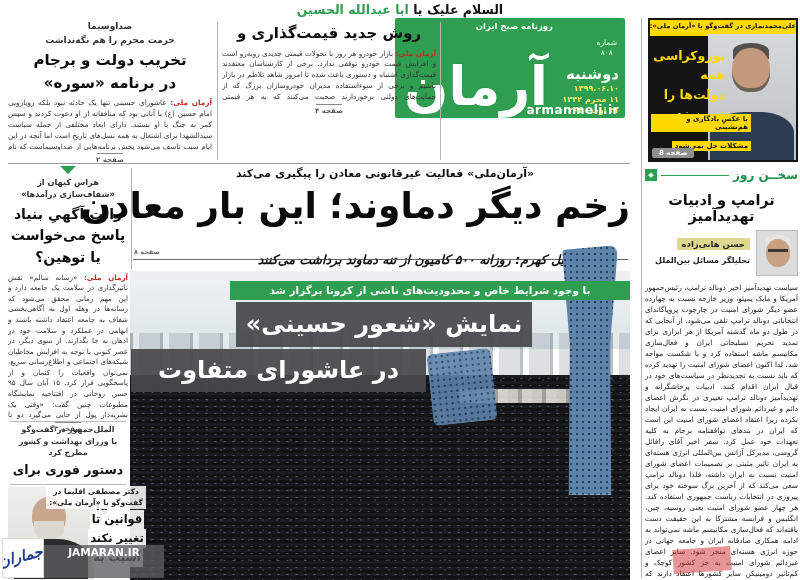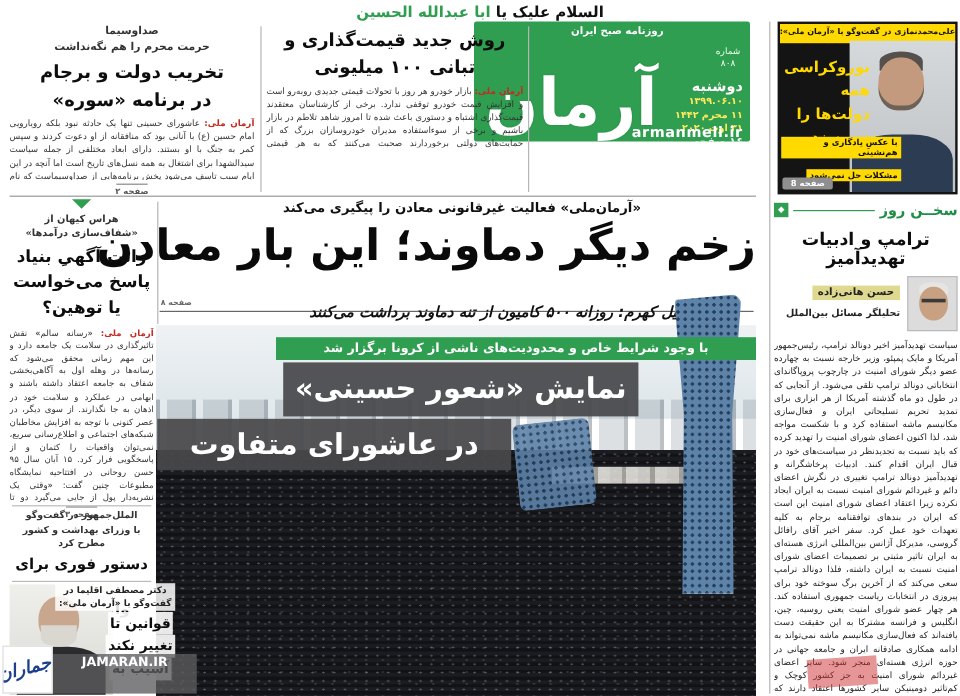--- a/index.html
+++ b/index.html
@@ -13,21 +13,21 @@
   
   .salutation{top:2px;left:170px;width:460px;text-align:center;font-size:12.5px;font-weight:bold;color:#111;}
   .salutation .grn{color:#2f9e50;}
 
   
   .masthead{left:395px;top:18px;width:230px;height:100px;background:#2f9e50;border-radius:2px;overflow:hidden;}
   .masthead .tagline{position:absolute;top:3px;right:72px;font-size:8.5px;color:#fff;font-weight:bold;}
   .masthead .logo{position:absolute;left:2px;top:14px;width:158px;height:112px;color:#fff;font-size:52px;font-weight:bold;line-height:108px;text-align:center;text-shadow:0 0 1px #1d7a3b;transform:scaleY(1.05);}
   .masthead .issue{position:absolute;top:20px;right:8px;font-size:7.5px;color:#eaffe9;text-align:center;line-height:1.3;}
   .dateblock{position:absolute;top:46px;right:6px;text-align:right;line-height:1.35;}
-  .dateblock .d1{font-size:12px;color:#fff;font-weight:bold;}
+  .dateblock .d1{font-size:15px;color:#fff;font-weight:bold;}
   .dateblock .d2{font-size:8px;color:#ffe95e;font-weight:bold;}
   .dateblock .d3{font-size:9px;color:#fff;font-weight:bold;}
   .masthead .site{position:absolute;bottom:1px;right:6px;font-size:12px;color:#fff;font-weight:bold;direction:ltr;letter-spacing:.5px;}
 
   
   .intbox{left:648px;top:18px;width:150px;height:144px;background:#141414;}
   .intbox .strip{position:absolute;top:2px;left:2px;right:2px;height:16px;background:#ffd900;color:#111;font-size:6.7px;font-weight:bold;text-align:center;line-height:12px;overflow:hidden;white-space:nowrap;}
   .manphoto{position:absolute;top:16px;right:2px;width:88px;height:126px;background:linear-gradient(#d6d9db,#bdc2c6);overflow:hidden;}
   .manphoto .head{position:absolute;top:14px;left:24px;width:38px;height:44px;border-radius:46% 46% 42% 42%;background:#c49a7e;box-shadow:0 -4px 0 #6d6258 inset;}
   .manphoto .hair{position:absolute;top:9px;left:25px;width:36px;height:16px;border-radius:50% 50% 0 0;background:#55504b;}
@@ -181,26 +181,26 @@
       <div class="authname">حسن هانی‌زاده</div>
       <div class="authrole">تحلیلگر مسائل بین‌الملل</div>
     </div>
     <div class="body">سیاست تهدیدآمیز اخیر دونالد ترامپ، رئیس‌جمهور آمریکا و مایک پمپئو، وزیر خارجه نسبت به چهارده عضو دیگر شورای امنیت در چارچوب پروپاگاندای انتخاباتی دونالد ترامپ تلقی می‌شود. از آنجایی که در طول دو ماه گذشته آمریکا از هر ابزاری برای تمدید تحریم تسلیحاتی ایران و فعال‌سازی مکانیسم ماشه استفاده کرد و با شکست مواجه شد، لذا اکنون اعضای شورای امنیت را تهدید کرده که باید نسبت به تجدیدنظر در سیاست‌های خود در قبال ایران اقدام کنند. ادبیات پرخاشگرانه و تهدیدآمیز دونالد ترامپ تغییری در نگرش اعضای دائم و غیردائم شورای امنیت نسبت به ایران ایجاد نکرده زیرا اعتقاد اعضای شورای امنیت این است که ایران در بندهای توافقنامه برجام به کلیه تعهدات خود عمل کرد. سفر اخیر آقای رافائل گروسی، مدیرکل آژانس بین‌المللی انرژی هسته‌ای به ایران تاثیر مثبتی بر تصمیمات اعضای شورای امنیت نسبت به ایران داشته، فلذا دونالد ترامپ سعی می‌کند که از آخرین برگ سوخته خود برای پیروزی در انتخابات ریاست جمهوری استفاده کند. هر چهار عضو شورای امنیت یعنی روسیه، چین، انگلیس و فرانسه مشترکا به این حقیقت دست یافته‌اند که فعال‌سازی مکانیسم ماشه نمی‌تواند به ادامه همکاری صادقانه ایران و جامعه جهانی در حوزه انرژی هسته‌ای منجر شود. سایر اعضای غیردائم شورای امنیت به جز کشور کوچک و کم‌تاثیر دومینیکن سایر کشورها اعتقاد دارند که هیچ بهانه‌ای برای تمدید قطعنامه ۲۲۳۱ وجود ندارد، بلکه دونالد ترامپ قصد دارد تا از شورای امنیت به عنوان ابزار انتخاباتی استفاده کند. از این رو دونالد ترامپ و مایک پمپئو، شیوه ادبیات تهدیدآمیز را نسبت به این نهاد مهم بین‌المللی اتخاذ کردند اما برآیند گزارش‌ها نشان می‌دهد که اکثریت اعضای شورای امنیت در برابر دونالد ترامپ موضعی قاطعانه اتخاذ می‌کنند. از آنجایی که دونالد ترامپ در زمینه استفاده ابزاری از شورای...</div>
     <div class="redstamp"></div>
   </div>
 
   <div class="abs topart art-cars">
     <div class="a-title">
       <div>روش جدید قیمت‌گذاری و</div>
-      <div>تبانی ۱۰۰ میلیونی</div>
     </div>
     <div class="a-body">
       <span class="lead">آرمان ملی:</span>
       <span>بازار خودرو هر روز با تحولات قیمتی جدیدی روبه‌رو است و افزایش قیمت خودرو توقفی ندارد. برخی از کارشناسان معتقدند قیمت‌گذاری اشتباه و دستوری باعث شده تا امروز شاهد تلاطم در بازار باشیم و برخی از سوءاستفاده مدیران خودروسازان بزرگ که از حمایت‌های دولتی برخوردارند صحبت می‌کنند که به هر قیمتی نمی‌گذارند این خودروسازان برای افزایش قیمت...</span>
     </div>
+    <div class="pageref">صفحه ۴</div>
   </div>
 
   <div class="abs topart art-soore">
     <div class="kicker">
       <span>صداوسیما</span><br>
       <span>حرمت محرم را هم نگه‌نداشت</span>
     </div>
     <div class="a-title">
       <div>تخریب دولت و برجام</div>
       <div>در برنامه «سوره»</div>

